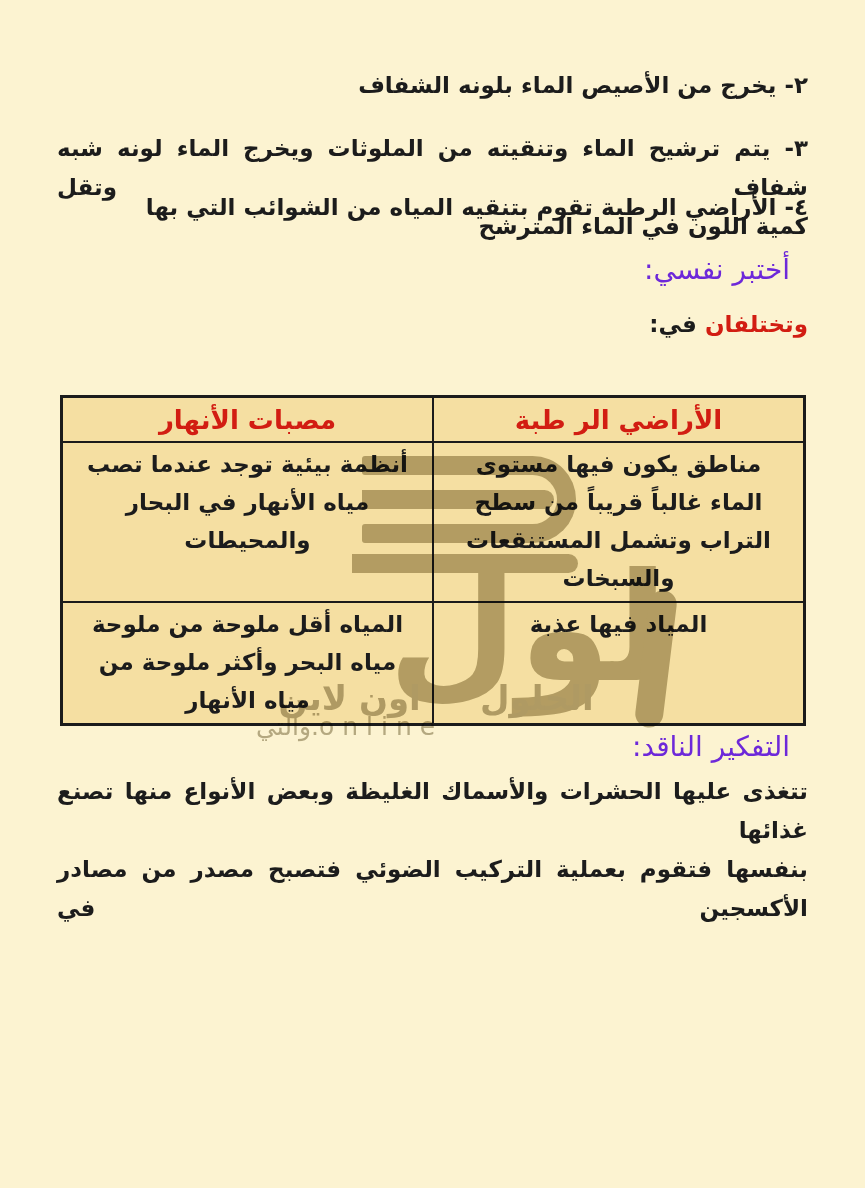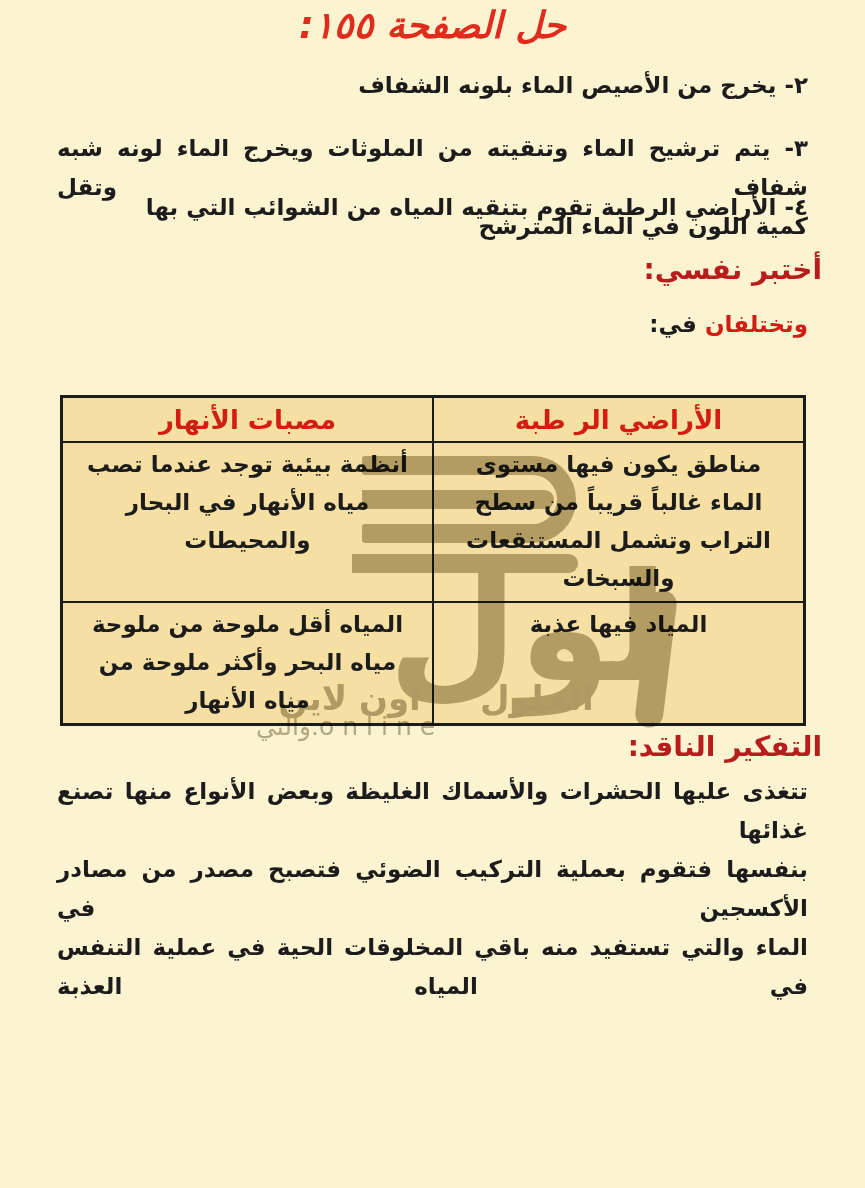--- a/index.html
+++ b/index.html
@@ -25,22 +25,22 @@
     font-size:23px;font-weight:bold;color:#1c1c1c;
     line-height:39px;text-align:right;
   }
   .jl{text-align:justify;text-align-last:justify;}
   .a2{top:66px;}
   .a3{top:121px;margin-top:8px;}
   .a4{top:188px;}
   .sim{top:305px;}
 
   .red-heading{
-    position:absolute;right:43px;
-    font-size:28px;font-weight:bold;color:#b91c1c;
+    position:absolute;right:75px;
+    font-size:28px;font-weight:normal;color:#6d28d9;
     line-height:40px;
   }
   .h-selftest{top:250px;}
   .h-critical{top:727px;}
   .red-word{color:#d21d12;}
 
   .table-wrap{position:absolute;top:395px;right:59px;}
   table.cmp{
     border-collapse:collapse;
     width:746px;
@@ -95,21 +95,20 @@
   .crit{
     position:absolute;right:57px;left:57px;top:772px;
     font-size:23px;font-weight:bold;color:#1c1c1c;line-height:39px;
   }
 </style>
 </head>
 <body>
 
 <div class="page">
 
-  <div class="title">حل الصفحة ١٥٥:</div>
 
   <div class="ans a2">٢- يخرج من الأصيص الماء بلونه الشفاف</div>
 
   <div class="ans a3">
     <div class="jl">٣- يتم ترشيح الماء وتنقيته من الملوثات ويخرج الماء لونه شبه شفاف وتقل</div>
     <div>كمية اللون في الماء المترشح</div>
   </div>
 
   <div class="ans a4">٤- الأراضي الرطبة تقوم بتنقيه المياه من الشوائب التي بها</div>
 
@@ -148,16 +147,15 @@
     <div class="wm-swoosh"></div>
     <div class="wm-ar">الحلول &nbsp;&nbsp;&nbsp; اون لاين</div>
     <div class="wm-en">والتي.online</div>
   </div>
 
   <div class="red-heading h-critical">التفكير الناقد:</div>
 
   <div class="crit">
     <div class="jl">تتغذى عليها الحشرات والأسماك الغليظة وبعض الأنواع منها تصنع غذائها</div>
     <div class="jl">بنفسها فتقوم بعملية التركيب الضوئي فتصبح مصدر من مصادر الأكسجين في</div>
-    <div class="jl">الماء والتي تستفيد منه باقي المخلوقات الحية في عملية التنفس في المياه العذبة</div>
   </div>
 
 </div>
 
 </body></html>

